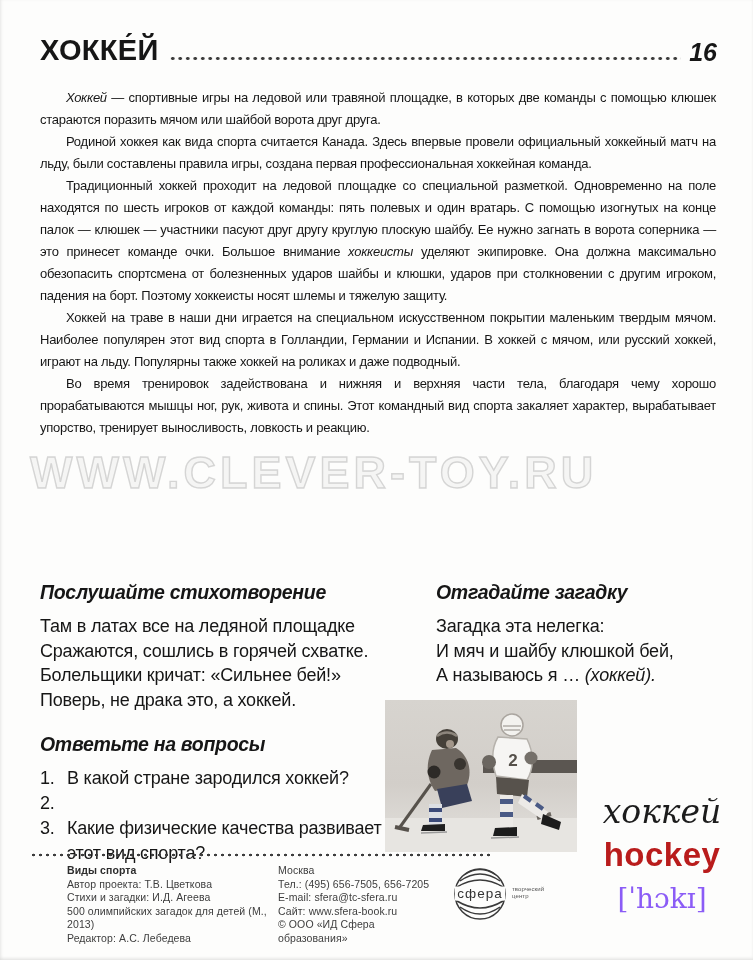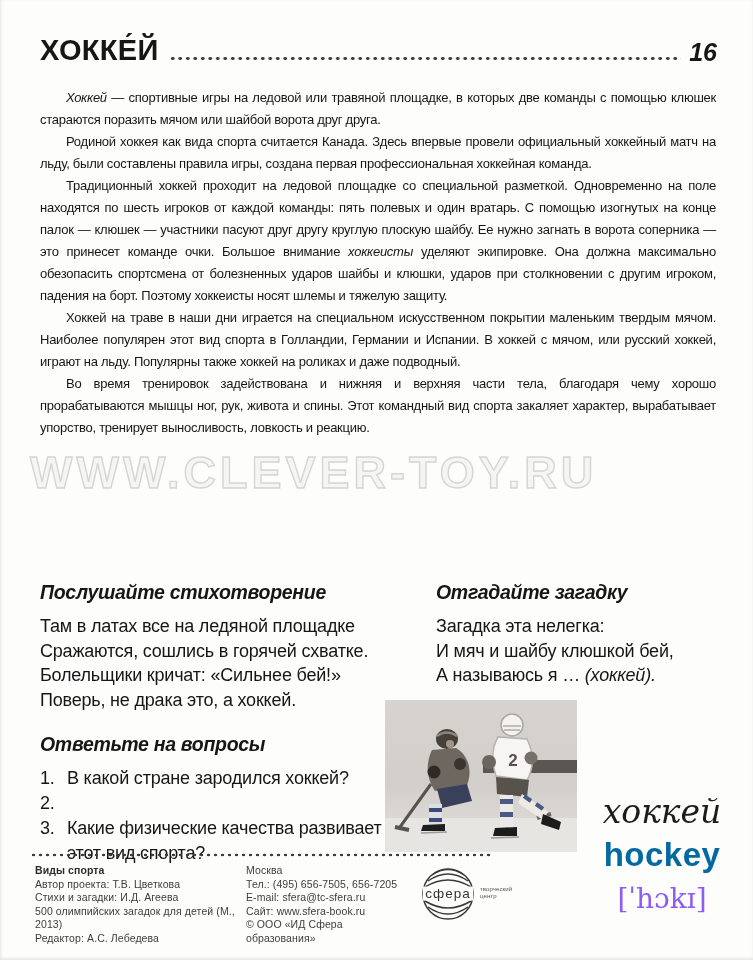--- a/index.html
+++ b/index.html
@@ -28,33 +28,33 @@
   .riddle { position:absolute; left:436px; top:581px; width:295px; }
   .questions { position:absolute; left:40px; top:733px; width:342px; }
   .q { display:flex; font-size:18px; line-height:25px; letter-spacing:-.2px; }
   .qnum { flex:0 0 27px; }
   
   .photo { position:absolute; left:385px; top:700px; width:192px; height:152px; }
   .photo svg { display:block; width:100%; height:100%; }
   
   .vocab { position:absolute; left:578px; top:792px; width:168px; text-align:center; }
   .vocab .script { font-family:"DejaVu Serif", serif; font-style:italic; font-size:33px; line-height:40px; color:#1c1c1c; }
-  .vocab .english { font-size:33px; font-weight:bold; letter-spacing:.5px; line-height:45px; color:#0369a1; }
+  .vocab .english { font-size:33px; font-weight:bold; letter-spacing:.5px; line-height:45px; color:#b91c1c; }
   .vocab .phonetic { font-family:"DejaVu Serif", serif; font-size:28px; line-height:44px; color:#8b5cf6; }
   
   .watermark { position:absolute; left:30px; top:447px; width:700px; z-index:4; pointer-events:none;
     font-size:45px; font-weight:bold; letter-spacing:4px; white-space:nowrap;
     color:rgba(190,190,190,.12); -webkit-text-stroke:1.4px rgba(155,155,155,.38); }
   
   .fsep { position:absolute; left:30px; top:852px; width:462px; height:6px;
     background-image:radial-gradient(circle, #3e3e3e 1.2px, transparent 1.6px);
     background-size:7px 6px; background-repeat:repeat-x; background-position:left center; }
   .footer { position:absolute; left:35px; top:864px; display:flex; align-items:flex-start;
     font-size:10.5px; line-height:13.5px; color:#3d3d3d; letter-spacing:.1px; }
-  .f-left { width:211px; }
+  .f-left { width:211px;margin-left:32px; }
   .f-mid  { width:168px; }
   .f-title { font-weight:bold; color:#2c2c2c; }
   .f-logo { width:100px; margin-left:6px; margin-top:2px; }
 </style>
 </head>
 <body>
 
 <div class="page">
 
   <div class="hdr">

